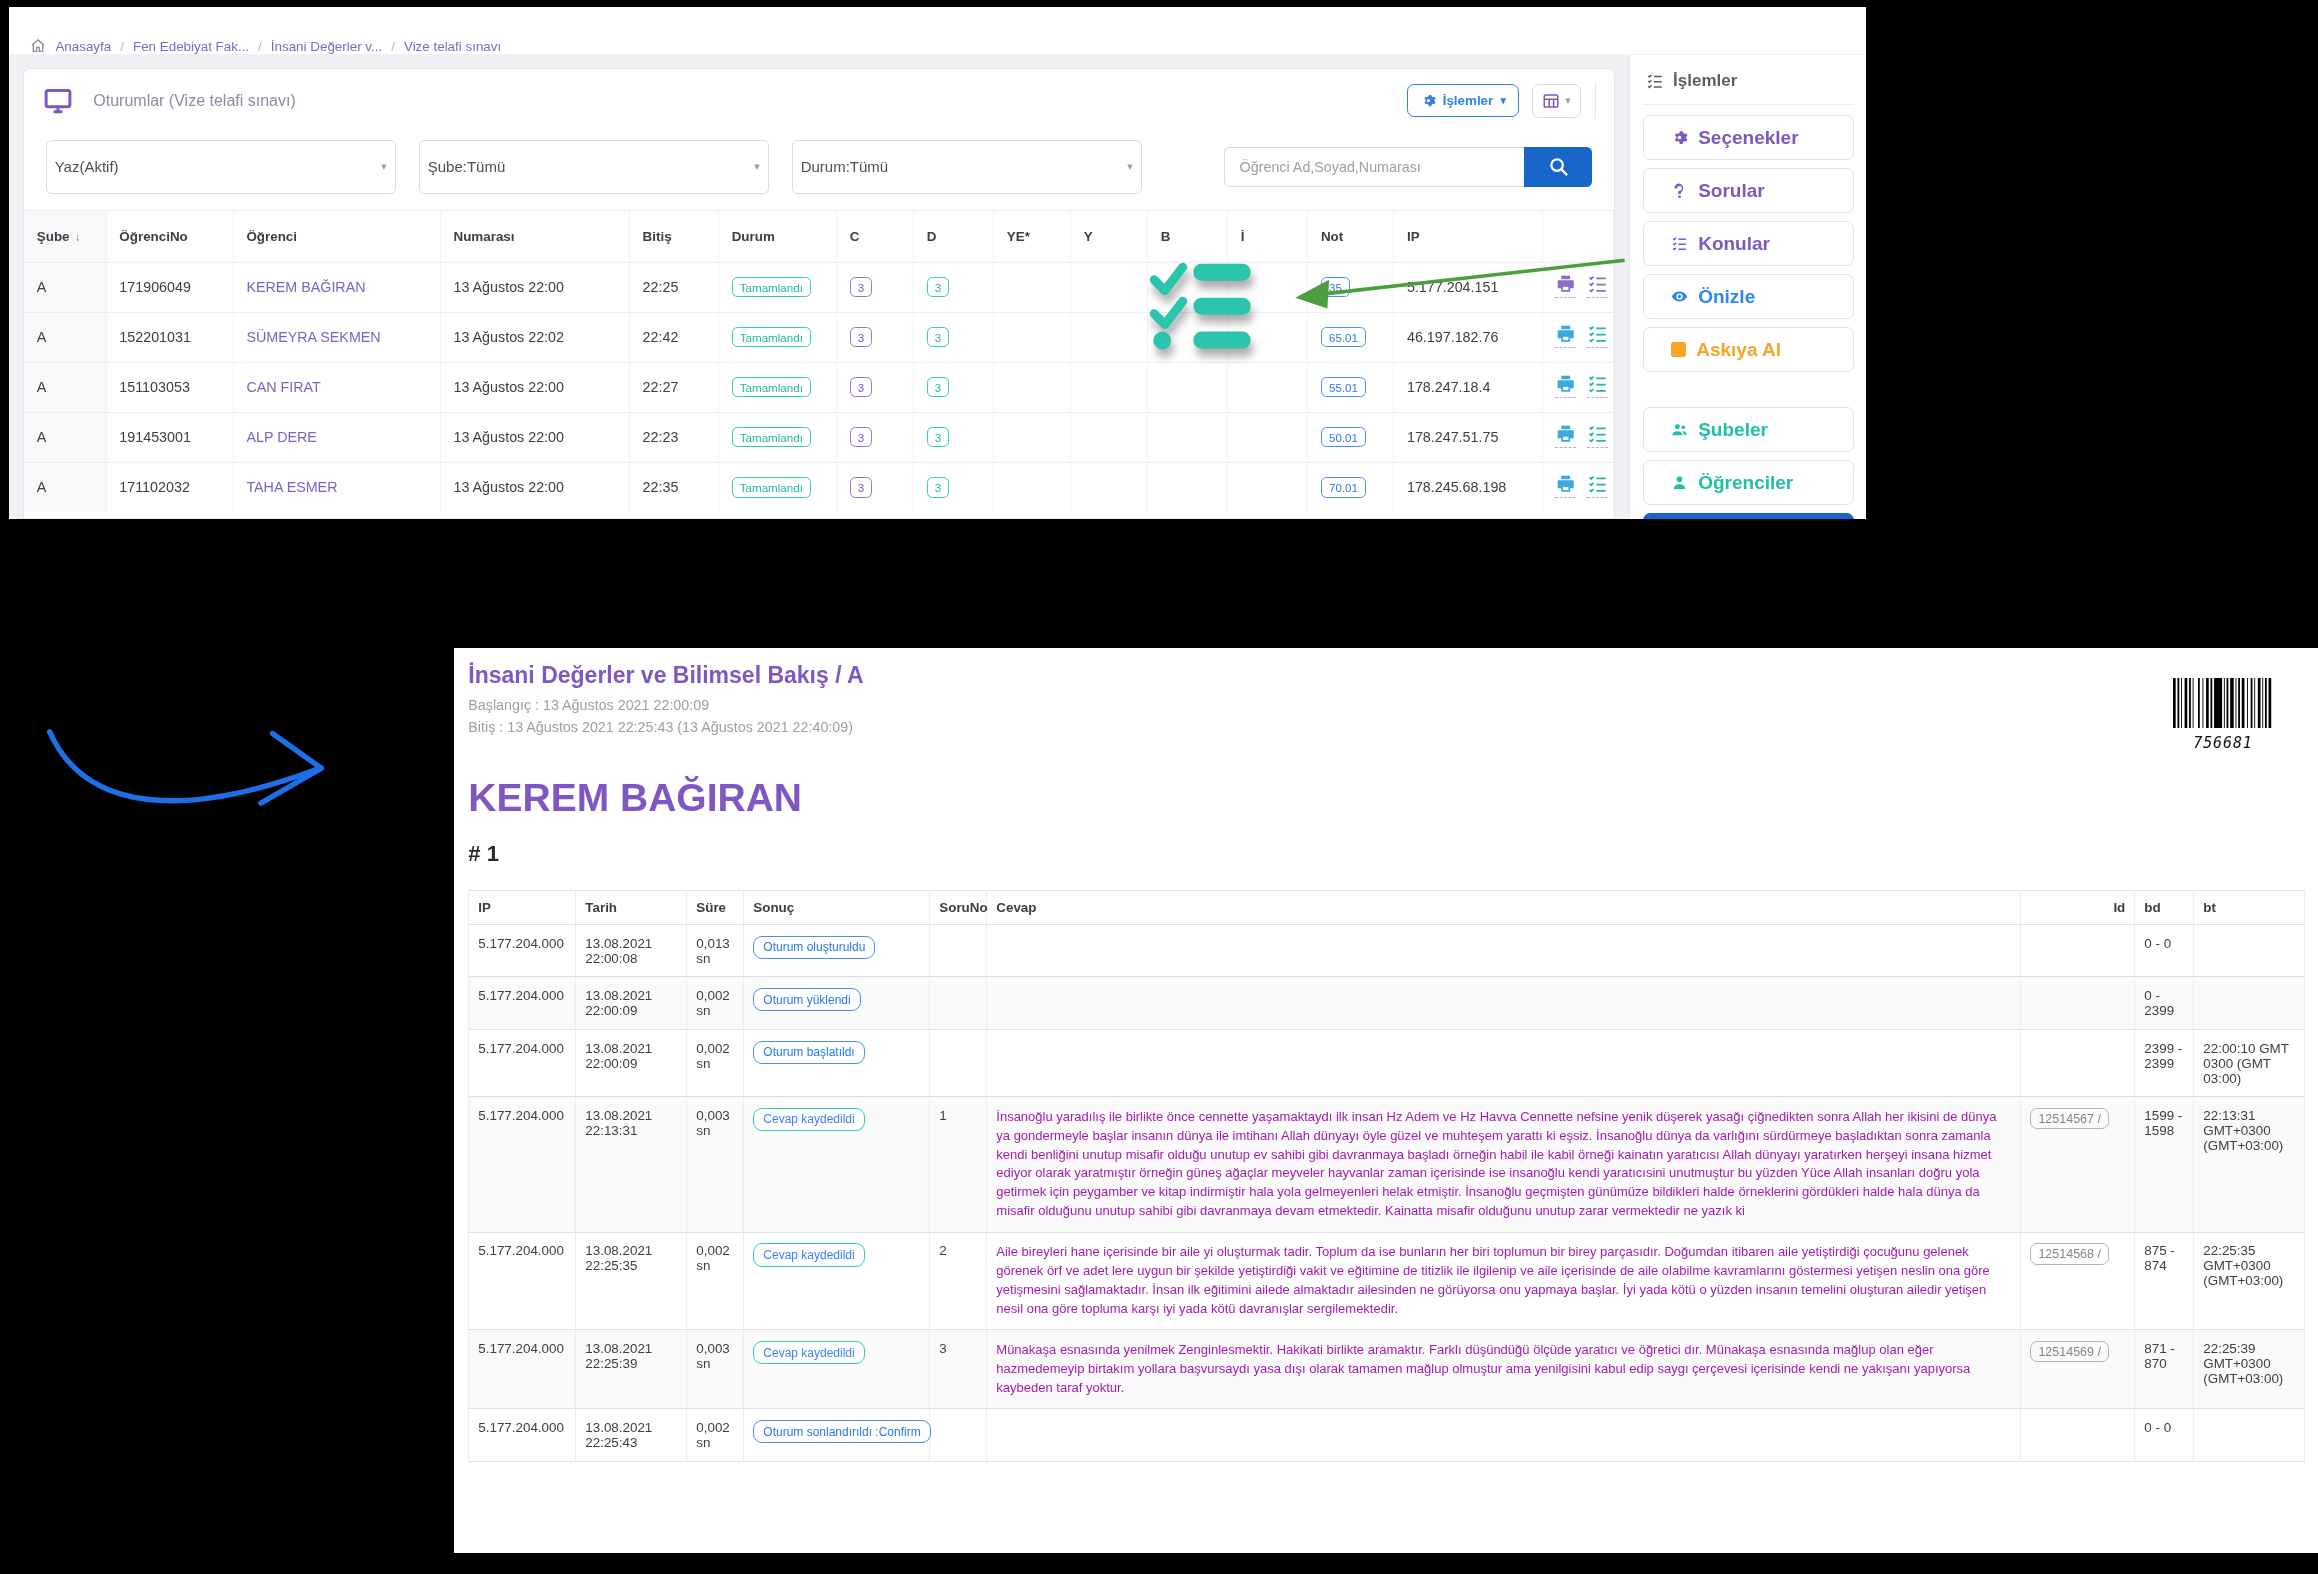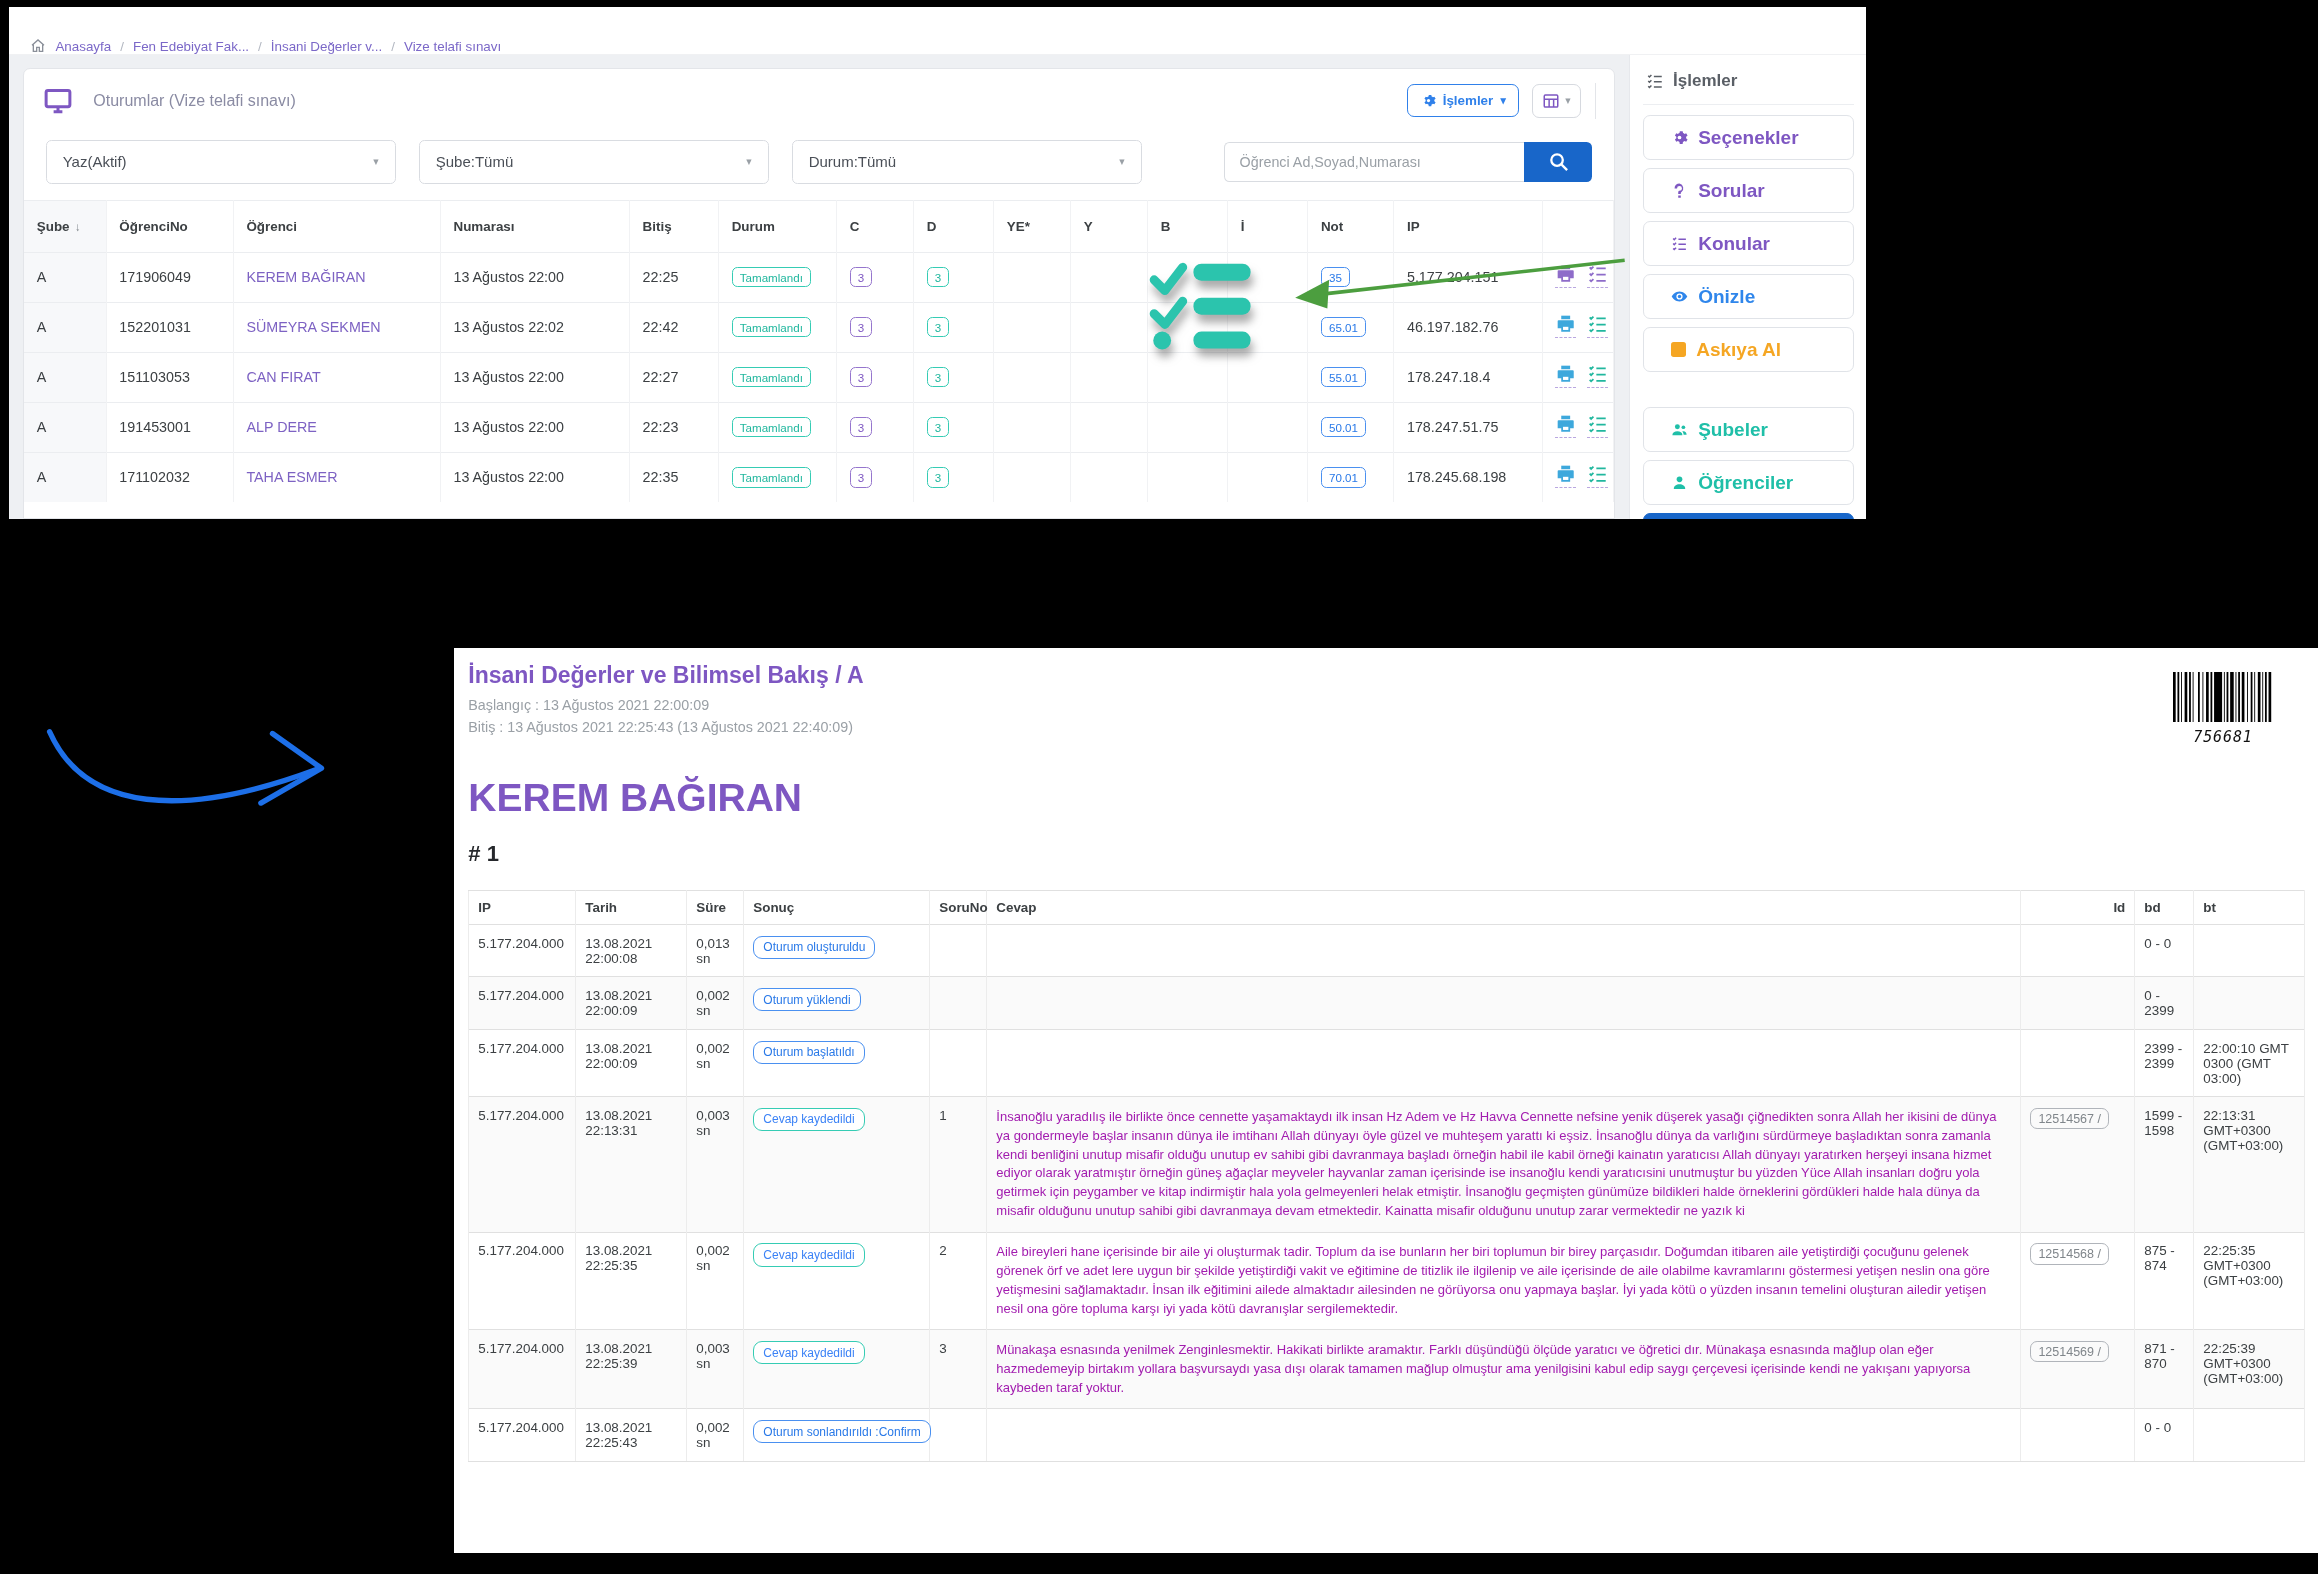--- a/index.html
+++ b/index.html
@@ -28,22 +28,22 @@
                   font-weight:bold; background:#fff; cursor:pointer; }
   .btn-grid { display:inline-flex; align-items:center; gap:5.4px; border:0.9px solid #d6d9df;
               border-radius:7.1px; padding:7.1px 9px; background:#fff; margin-left:12.5px; cursor:pointer;}
   .btn-grid .grid-ic { width:18px; height:18px; color:#7e57c2; }
   .caret { color:#9aa0a6; font-size:10.7px; }
   .btn-islemler .caret { color:#2f80ea; }
   .vdiv { width:0.9px; height:36px; background:#e3e5e9; margin-left:14.3px; }
   .gear-ic { width:15px; height:15px; }
 
   .filters { display:flex; align-items:center; gap:23px; padding:7.1px 21.4px 16px 21.4px; }
-  .select { width:350px; height:44px; border:0.9px solid #d9dce1; border-radius:5.4px;
-            display:flex; align-items:center; padding:0 16px; font-size:15px; color:#4a4f57;
+  .select { width:350px; height:54px; border:0.9px solid #d9dce1; border-radius:5.4px;
+            display:flex; align-items:center; padding:0 8px; font-size:15px; color:#4a4f57;
             background:#fff; cursor:pointer; }
   .select .caret { margin-left:auto; }
   .searchgrp { margin-left:auto; display:flex; width:368px; height:40px; }
   .searchgrp input { flex:1; border:0.9px solid #d9dce1; border-right:none; border-radius:5.4px 0 0 5.4px;
             padding:0 14.3px; font-size:14.3px; color:#4a4f57; outline:none;
             font-family:"Liberation Sans",sans-serif;}
   .searchgrp input::placeholder { color:#9aa0a6; }
   .search-btn { width:68px; border:none; background:#1866c9; border-radius:0 5.4px 5.4px 0; cursor:pointer;
                 display:flex; align-items:center; justify-content:center; }
   .search-btn svg { width:23px; height:23px; }
@@ -85,21 +85,21 @@
 
   
   .overlay-svg { position:absolute; pointer-events:none; }
 
   
   .report-panel { position:absolute; left:454px; top:648px; width:1864px; height:905px;
                   background:#fff; overflow:hidden; padding:14.3px 14.3px 0 14.3px; }
   .rep-title { color:#7e57c2; font-size:23px; font-weight:bold; }
   .rep-meta { color:#9aa0a6; font-size:14.3px; margin-top:8px; }
   .rep-meta + .rep-meta { margin-top:5.4px; }
-  .barcode-wrap { position:absolute; right:45px; top:24px; text-align:center; }
+  .barcode-wrap { position:absolute; right:45px; top:30px; text-align:center; }
   .barcode-num { font-family:"DejaVu Sans Mono", monospace; font-style:italic; font-size:15px;
                  color:#111; margin-top:2.7px; letter-spacing:0.9px; }
   .student-name { color:#7e57c2; font-size:39px; font-weight:bold; margin-top:41px; }
   .attempt { color:#26282c; font-size:22px; font-weight:bold; margin-top:21.4px; }
 
   table.log { width:1836px; border-collapse:collapse; table-layout:fixed; font-size:13.4px;
               margin-top:23px; }
   table.log th, table.log td { border-top:0.9px solid #e0e0e0; border-right:0.9px solid #ececec;
               border-left:0.9px solid #ececec; padding:10.7px 9px; text-align:left; vertical-align:top; }
   table.log tr:last-child td { border-bottom:0.9px solid #e0e0e0; }

